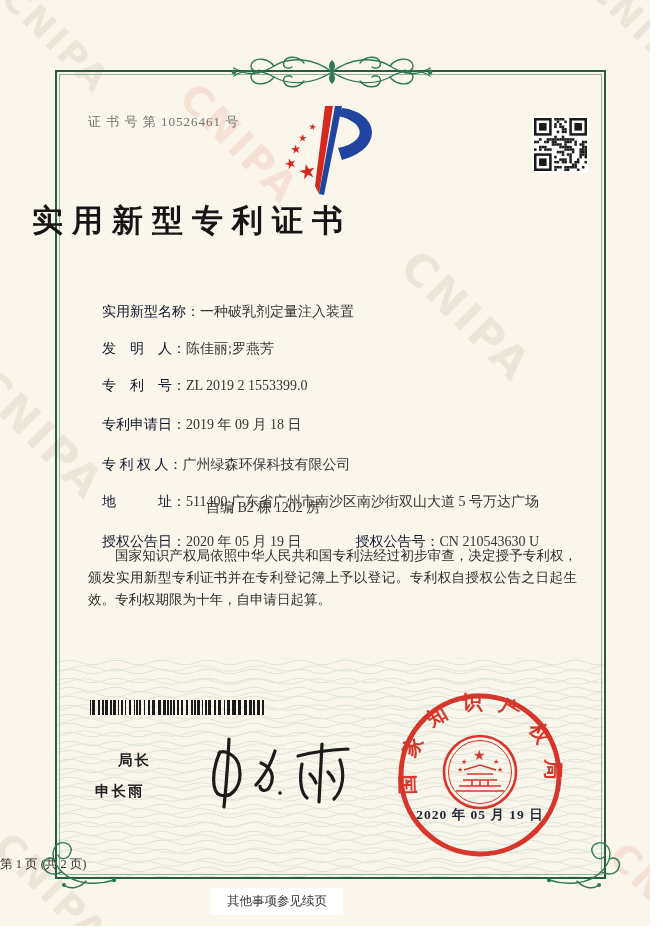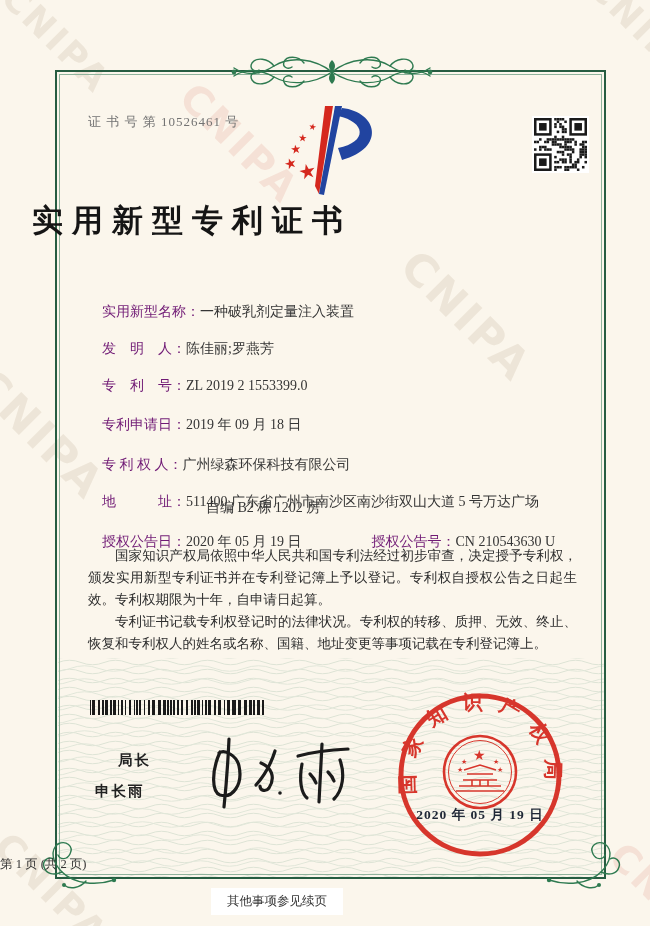--- a/index.html
+++ b/index.html
@@ -13,23 +13,23 @@
   .frame{position:absolute;left:55px;top:70px;width:551px;height:809px;border:2px solid #24604046;
          border-color:#265c41;box-sizing:border-box;}
   .frame-inner{position:absolute;left:2px;top:2px;right:2px;bottom:2px;border:1px solid #8fb39c;}
   .waves{position:absolute;left:58px;top:658px;width:547px;height:220px;opacity:.85;}
   .certno{position:absolute;left:88px;top:113px;font-size:13px;letter-spacing:1px;color:#737373;}
   .logo{position:absolute;left:278px;top:98px;}
   .qr{position:absolute;left:532px;top:116px;background:#fff;padding:2px;}
   .title{position:absolute;left:0;top:200px;width:663px;font-size:31px;
          font-weight:700;letter-spacing:9px;color:#151515;margin-left:32px;}
   .row{position:absolute;left:88px;font-size:14px;color:#353535;white-space:pre;}
-  .row .lab{color:#701a75;}
+  .row .lab{color:#0f172a;}
   .addr2{position:absolute;left:206px;font-size:14px;color:#353535;text-align:right;}
-  .pair2{margin-left:70px;}
+  .pair2{margin-left:54px;}
   .paras{position:absolute;left:88px;top:545px;width:489px;font-size:13.5px;line-height:22px;
          color:#2e2e2e;text-align:justify;}
   .paras p{margin:0;text-indent:2em;}
   .barcode{position:absolute;left:90px;top:700px;}
   .director{position:absolute;left:95px;font-size:14.5px;font-weight:700;color:#222;letter-spacing:2px;}
   .sig{position:absolute;left:198px;top:736px;}
   .seal{position:absolute;left:395px;top:690px;}
   .seal-date{position:absolute;left:398px;top:806px;width:164px;text-align:center;font-size:13.5px;
              font-weight:700;color:#1f2736;letter-spacing:1px;}
   .pageinfo{position:absolute;left:0;top:856px;width:640px;text-align:left;font-size:12.5px;color:#333;}
@@ -278,21 +278,20 @@
   <div class="row" style="top:477px;">
     <span class="lab">地　　　址：</span><span>511400 广东省广州市南沙区南沙街双山大道 5 号万达广场</span>
   </div>
   <div class="addr2" style="top:499px;">自编 B2 栋 1202 房</div>
   <div class="row" style="top:517px;">
     <span class="lab">授权公告日：</span><span>2020 年 05 月 19 日</span><span class="lab pair2">授权公告号：</span><span>CN 210543630 U</span>
   </div>
 
   <div class="paras">
     <p>国家知识产权局依照中华人民共和国专利法经过初步审查，决定授予专利权，颁发实用新型专利证书并在专利登记簿上予以登记。专利权自授权公告之日起生效。专利权期限为十年，自申请日起算。</p>
-    <p>专利证书记载专利权登记时的法律状况。专利权的转移、质押、无效、终止、恢复和专利权人的姓名或名称、国籍、地址变更等事项记载在专利登记簿上。</p>
   </div>
 
   <svg id="barcode" class="barcode" width="175" height="15" viewBox="0 0 175 15" shape-rendering="crispEdges">
       <rect x="0" y="0" width="1.0280914075672627" height="15" fill="#1a1a1a"></rect>
       <rect x="2.0582037484738978" y="0" width="3.344578318670392" height="15" fill="#1a1a1a"></rect>
       <rect x="7.770742349140346" y="0" width="2.251468644477427" height="15" fill="#1a1a1a"></rect>
       <rect x="11.77380653852597" y="0" width="2.118958318047225" height="15" fill="#1a1a1a"></rect>
       <rect x="15.29660774699878" y="0" width="2.3279814494773747" height="15" fill="#1a1a1a"></rect>
       <rect x="20.057215585256927" y="0" width="1.618757346458733" height="15" fill="#1a1a1a"></rect>
       <rect x="22.903464495996012" y="0" width="2.833815727755427" height="15" fill="#1a1a1a"></rect>

